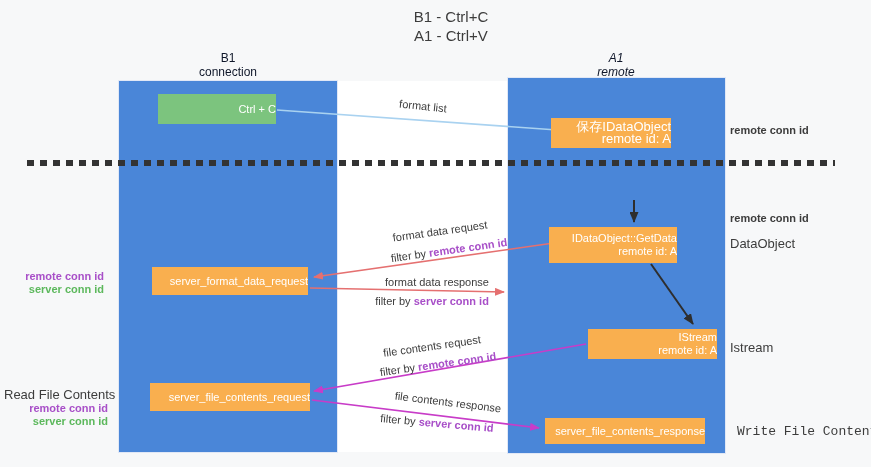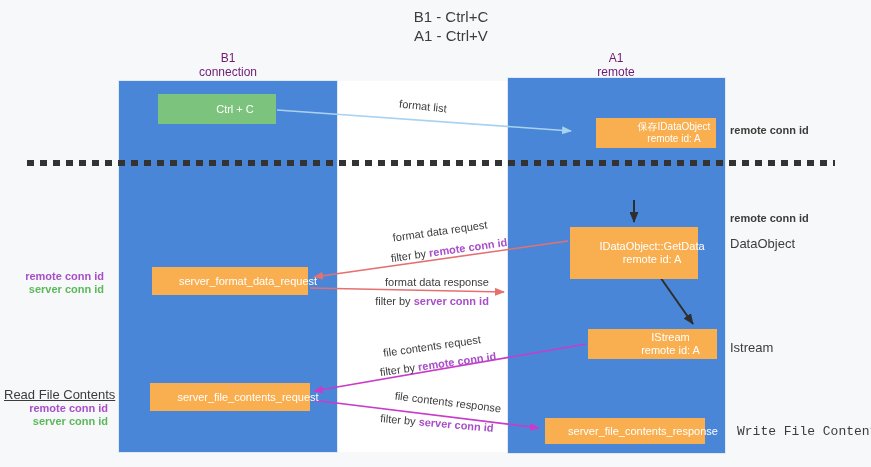--- a/index.html
+++ b/index.html
@@ -12,30 +12,30 @@
     overflow: hidden;
     color: #3c3c3c;
   }
   .abs { position: absolute; }
   #title {
     left: 0; right: 0; top: 7px;
     text-align: center;
     font-size: 15px; line-height: 19px; color: #3c3c3c; margin-left: 31px;
   }
   .col-header {
-    text-align: center; font-size: 12px; line-height: 14px; color: #701a75;
+    text-align: center; font-size: 12px; line-height: 14px; color: #0f172a;
     width: 120px;
   }
   .lane {
     background: #4a86d8;
     box-shadow: 0 0 0 1px rgba(222,230,245,0.9);
   }
   #mid-strip { background: #ffffff; }
   .node {
-    display: flex; flex-direction: column; justify-content: center; align-items: center;
+    display: flex; flex-direction: column; justify-content: center; align-items: flex-end;
     color: #ffffff; font-size: 11px; line-height: 13px; text-align: center;
     white-space: nowrap;
     padding-left: 36px;
   }
   .node.green  { background: #7cc47e; }
   .node.orange { background: #f9af4f; }
   #dashline {
     left: 27px; top: 160px; width: 808px; height: 6px;
     background: repeating-linear-gradient(90deg, #333333 0 7px, transparent 7px 13px);
   }
@@ -56,21 +56,21 @@
 
   <div id="title" class="abs">
     <div>B1 - Ctrl+C</div>
     <div>A1 - Ctrl+V</div>
   </div>
 
   <div class="abs col-header" style="left:168px; top:51px;">
     <div>B1</div>
     <div>connection</div>
   </div>
-  <div class="abs col-header" style="left:556px; top:51px;">
+  <div class="abs col-header" style="left:556px; top:51px;font-style:italic;">
     <div>A1</div>
     <div>remote</div>
   </div>
 
   <div id="mid-strip" class="abs" style="left:337px; top:81px; width:171px; height:371px;"></div>
 
   <div class="abs lane" style="left:119px; top:81px; width:218px; height:371px;"></div>
   <div class="abs lane" style="left:508px; top:78px; width:217px; height:375px;"></div>
 
   <div id="dashline" class="abs"></div>
@@ -96,27 +96,27 @@
     <line x1="568" y1="241" x2="314" y2="277" stroke="#e57070" stroke-width="1.6" marker-end="url(#ah-red)"></line>
     <line x1="310" y1="288" x2="504" y2="292" stroke="#e57070" stroke-width="1.6" marker-end="url(#ah-red)"></line>
     <line x1="586" y1="344" x2="314" y2="391" stroke="#c83cc8" stroke-width="1.6" marker-end="url(#ah-mag)"></line>
     <line x1="312" y1="400" x2="539" y2="428" stroke="#c83cc8" stroke-width="1.6" marker-end="url(#ah-mag)"></line>
   </svg>
 
   <div class="abs node green" style="left:158px; top:94px; width:118px; height:30px;">
     <span>Ctrl + C</span>
   </div>
 
-  <div class="abs node orange" style="left:596px; top:118px; width:120px; height:30px; font-size:10px; line-height:12.5px;">
+  <div class="abs node orange" style="left:551px; top:118px; width:120px; height:30px; font-size:13px; line-height:12.5px;">
     <span>保存IDataObject</span>
     <span>remote id: A</span>
   </div>
 
 
-  <div class="abs node orange" style="left:570px; top:227px; width:128px; height:52px;">
+  <div class="abs node orange" style="left:549px; top:227px; width:128px; height:36px;">
     <span>IDataObject::GetData</span>
     <span>remote id: A</span>
   </div>
 
   <div class="abs node orange" style="left:152px; top:267px; width:156px; height:28px;">
     <span>server_format_data_request</span>
   </div>
 
 
   <div class="abs node orange" style="left:588px; top:329px; width:129px; height:30px;">
@@ -177,21 +177,21 @@
     <span>Istream</span>
   </div>
   <div class="abs side-label" style="left:737px; top:424px;font-family:Liberation Mono, monospace;">
     <span>Write File Contents</span>
   </div>
 
   <div class="abs side-pair" style="left:4px; top:270px; width:100px;">
     <div class="purple">remote conn id</div>
     <div class="greentx">server conn id</div>
   </div>
-  <div class="abs side-label" style="left:4px; top:387px; width:110px; text-align:left;text-decoration:underline;">
+  <div class="abs side-label" style="left:4px; top:387px; width:110px; text-align:left;">
     <span>Read File Contents</span>
   </div>
   <div class="abs side-pair" style="left:4px; top:402px; width:104px;">
     <div class="purple">remote conn id</div>
     <div class="greentx">server conn id</div>
   </div>
 
 </div>
 
 </body></html>

